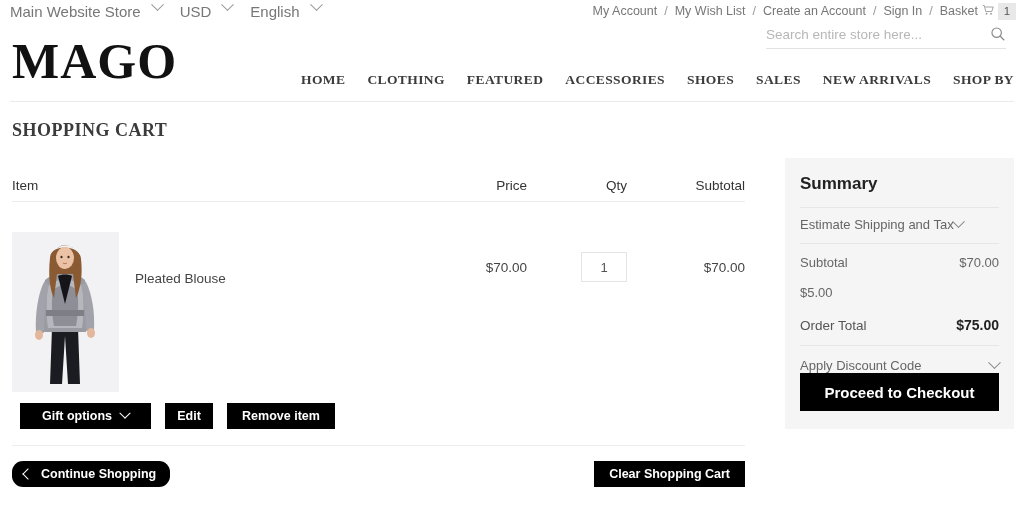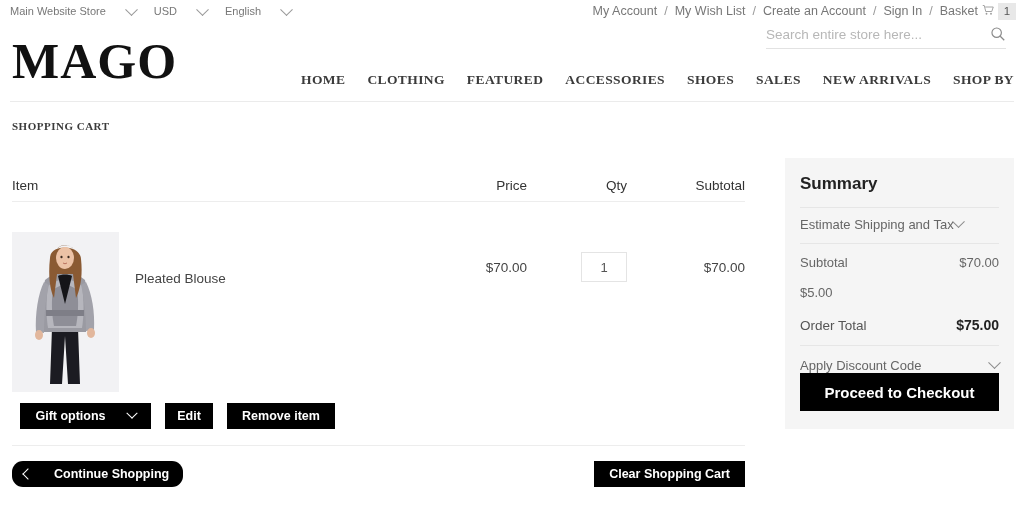--- a/index.html
+++ b/index.html
@@ -12,22 +12,22 @@
   }
   .page { position: relative; width: 1024px; height: 508px; }
 
   
   .topbar {
     position: absolute; top: 0; left: 0; width: 1024px; height: 22px;
     display: flex; align-items: center;
   }
   .switchers { display: flex; align-items: center; padding-left: 10px; gap: 18px; }
   .switcher {
-    display: flex; align-items: flex-end; gap: 21px;
-    font-size: 11px; color: #777777; cursor: pointer;
+    display: flex; align-items: flex-start; gap: 12px;
+    font-size: 15px; color: #777777; cursor: pointer;
   }
   .chev {
     display: inline-block; width: 9px; height: 9px;
     border-right: 1.4px solid #9a9a9a; border-bottom: 1.4px solid #9a9a9a;
     transform: rotate(45deg) translate(-2px,-2px);
   }
 
   .account-links {
     margin-left: auto; display: flex; align-items: center;
     padding-right: 8px; font-size: 12.5px; color: #777777;
@@ -76,21 +76,21 @@
 
   .hr-top {
     position: absolute; top: 101px; left: 10px; width: 1004px;
     height: 1px; background: #ebebeb;
   }
 
   
   .page-title {
     position: absolute; top: 120px; left: 12px;
     font-family: "Liberation Serif", serif;
-    font-size: 11px; font-weight: 700; letter-spacing: .5px;
+    font-size: 18px; font-weight: 700; letter-spacing: .5px;
     color: #3b3b3b; text-transform: uppercase;
   }
 
   
   .cart { position: absolute; top: 168px; left: 12px; width: 733px; }
   .cart-head {
     display: flex; align-items: flex-end; height: 34px;
     border-bottom: 1px solid #ededed; padding-bottom: 8px;
   }
   .th { font-size: 13.5px; color: #333333; }
@@ -120,21 +120,21 @@
   
   .item-actions {
     position: absolute; top: 403px; left: 20px;
     display: flex; align-items: center; gap: 14px;
   }
   .btn {
     background: #000000; color: #ffffff; border: none;
     font-family: "Liberation Sans", sans-serif;
     font-size: 12.5px; font-weight: 700;
     display: inline-flex; align-items: center; justify-content: center;
-    gap: 22px; cursor: pointer; white-space: nowrap;
+    gap: 9px; cursor: pointer; white-space: nowrap;
   }
   .btn-gift { width: 131px; height: 26px; }
   .btn-edit { width: 48px; height: 26px; }
   .btn-remove { width: 108px; height: 26px; }
   .chev-w {
     display: inline-block; width: 8px; height: 8px;
     border-right: 1.6px solid #ffffff; border-bottom: 1.6px solid #ffffff;
     transform: rotate(45deg) translate(-2px,-2px);
   }
 

